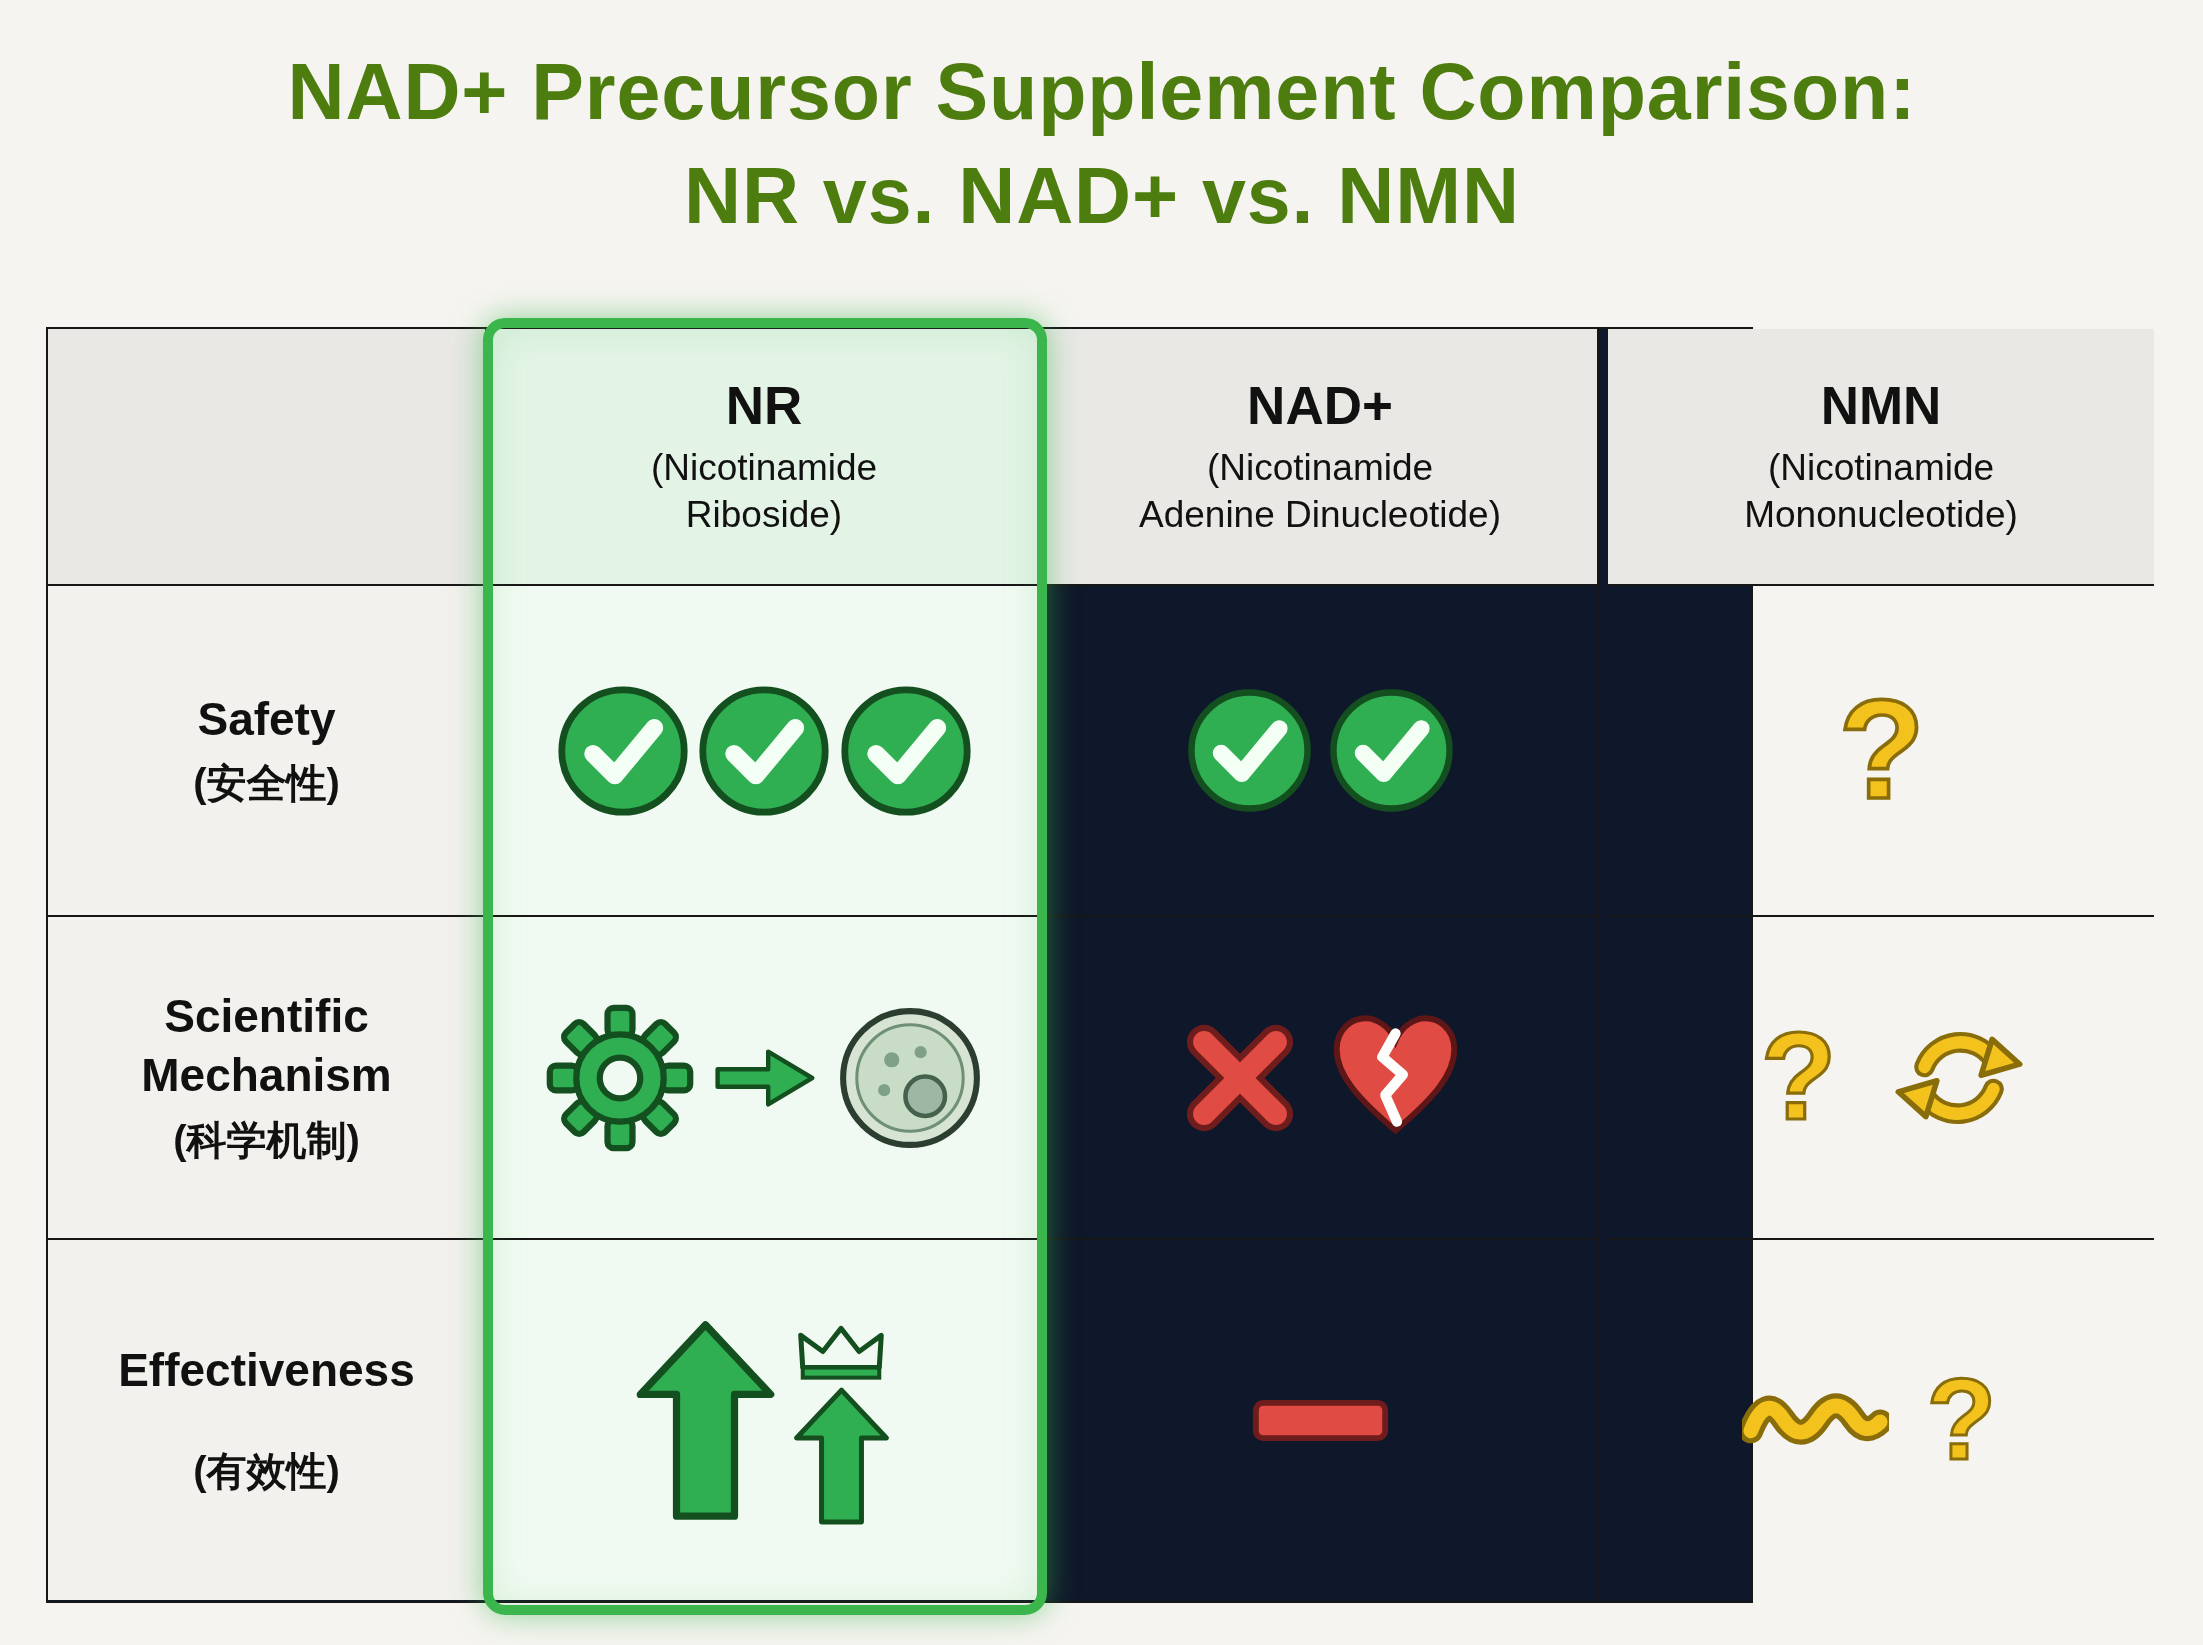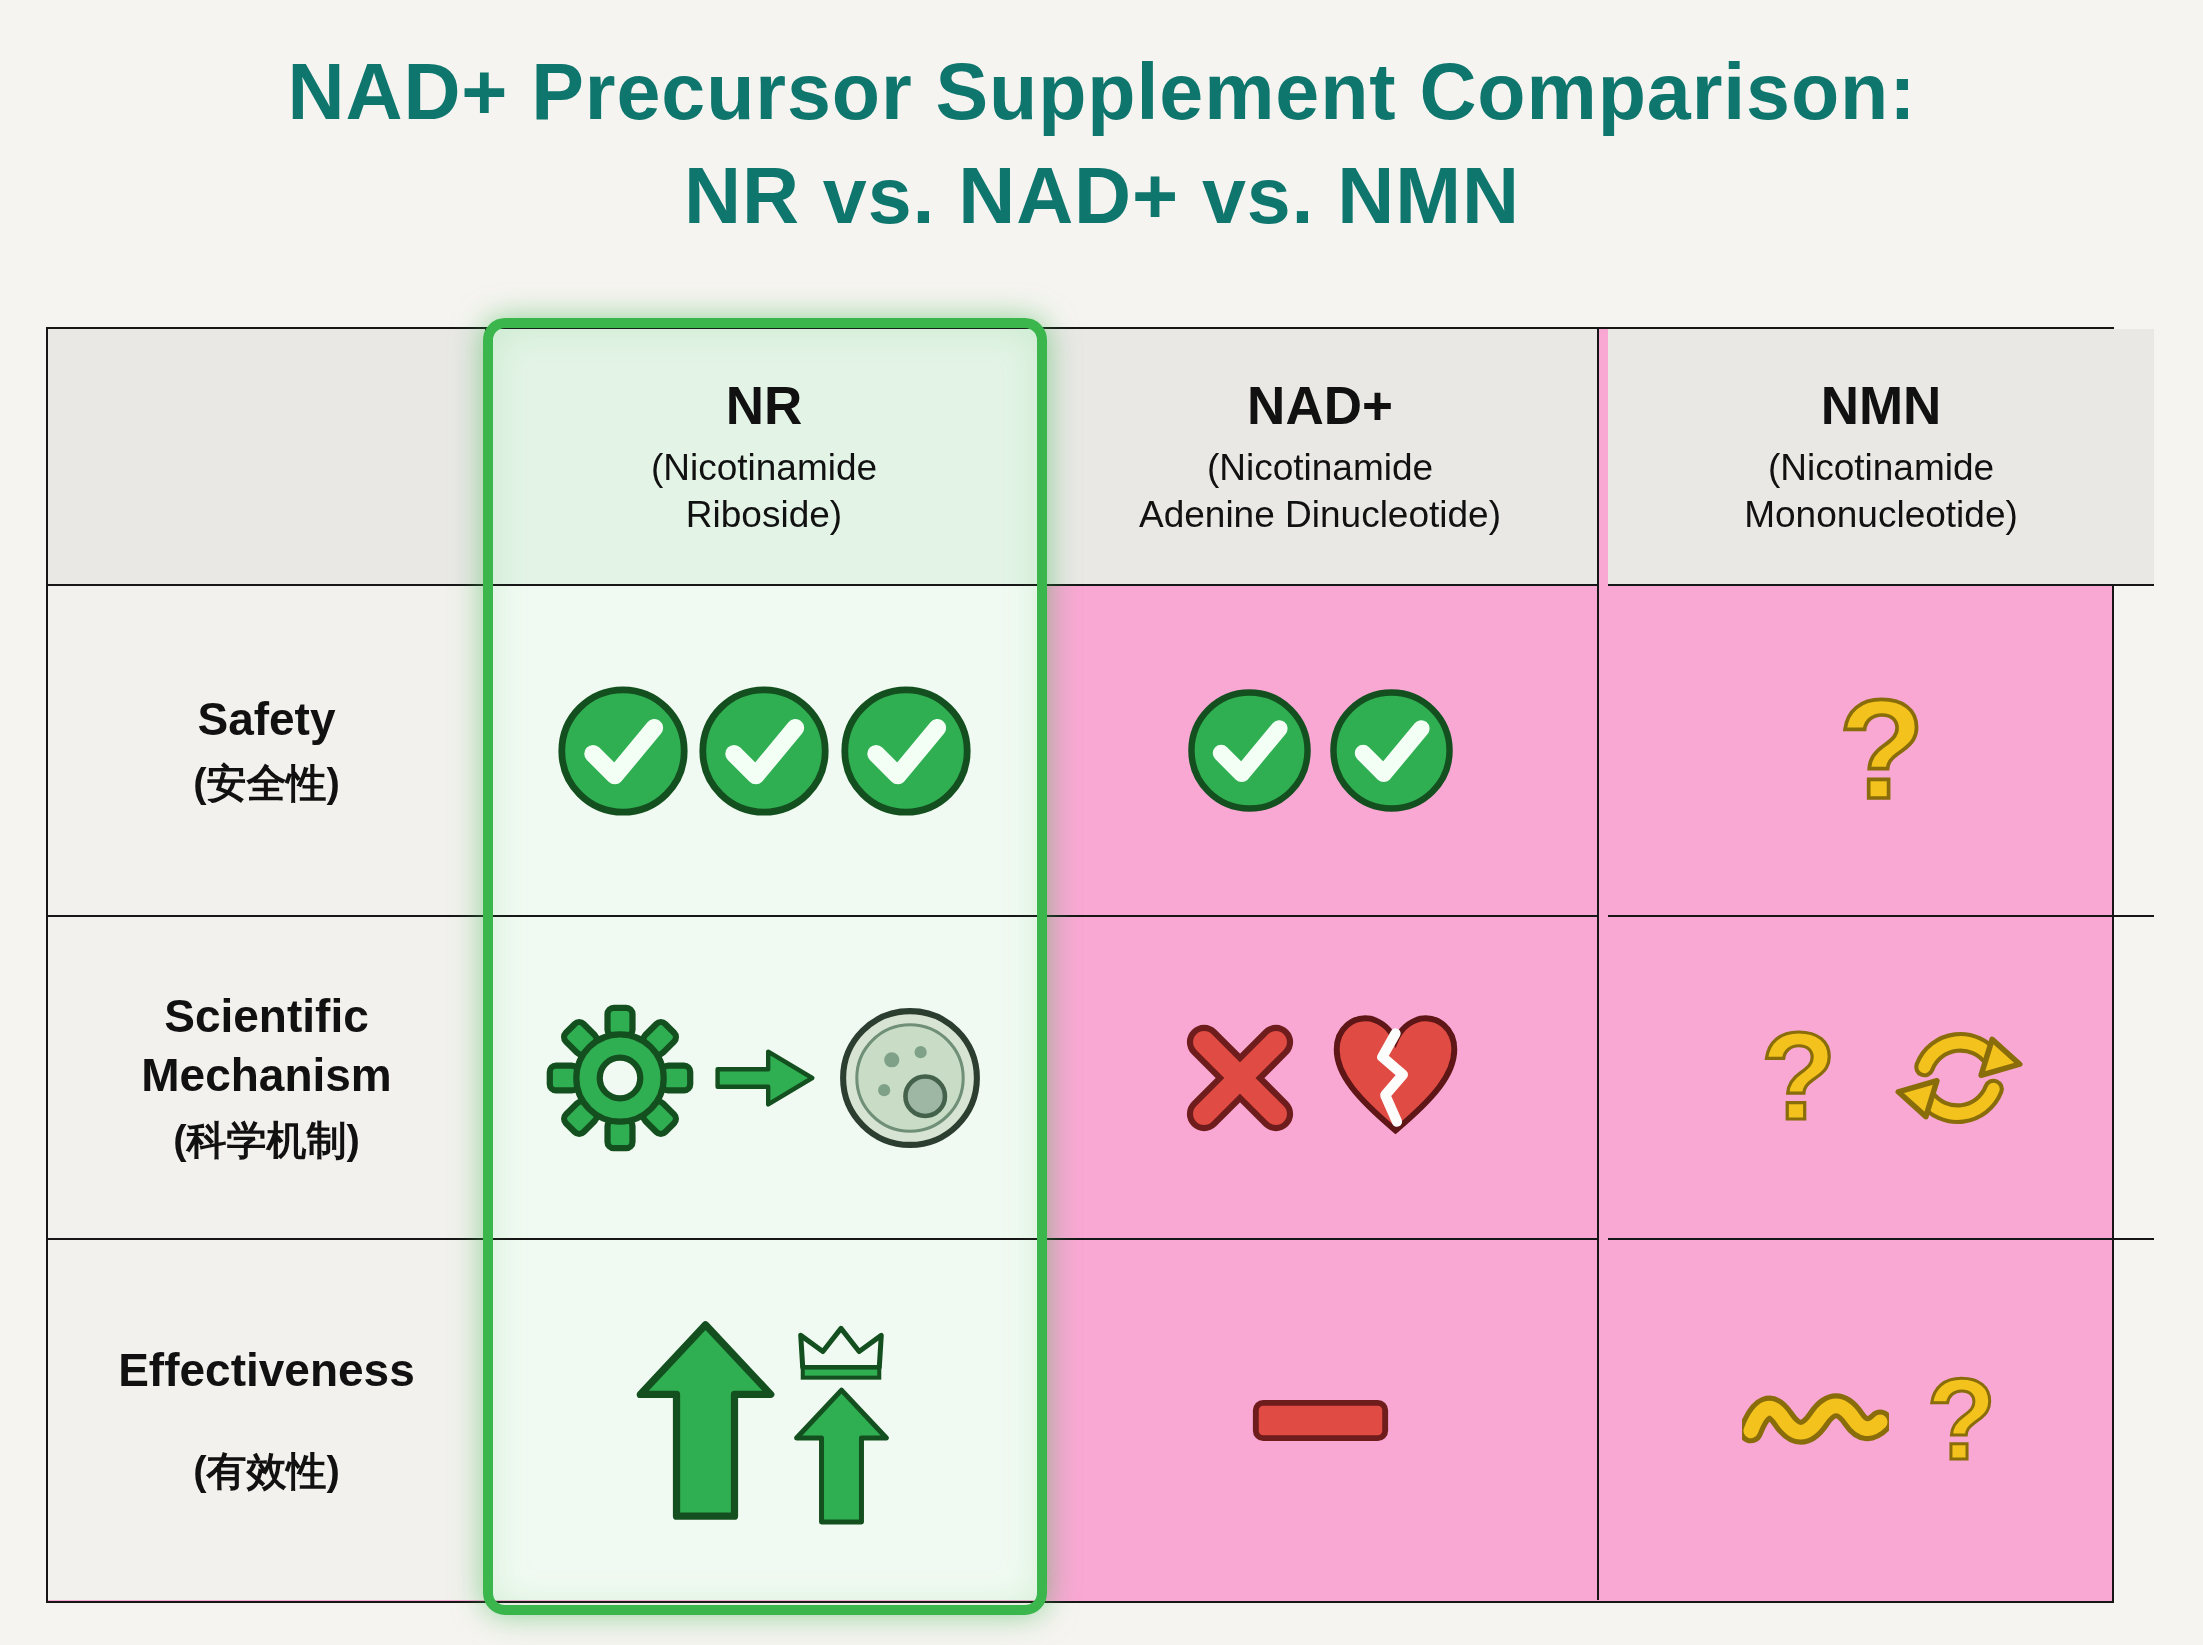--- a/index.html
+++ b/index.html
@@ -8,31 +8,31 @@
     background:#f6f4f1;
     font-family:"Liberation Sans", sans-serif;
     color:#111;
     overflow:hidden;
   }
   .page { position:relative; width:2204px; height:1646px; }
 
   .title {
     position:absolute; top:40px; left:0; width:100%;
     text-align:center; font-size:79px; font-weight:bold;
-    line-height:1.32; letter-spacing:0.9px; color:#0f766e;
+    line-height:1.32; letter-spacing:0.9px; color:#4d7c0f;
   }
 
   .table {
     position:absolute; left:46px; top:327px;
-    width:2068px; height:1276px;
+    width:1707px; height:1276px;
     display:grid;
     grid-template-columns:439px 556px 556px 555px;
     grid-template-rows:257px 331px 323px 360px;
     border:2.8px solid #161616;
-    background:#f9a8d4;
+    background:#0f172a;
   }
   .cell {
     border-right:2.8px solid #161616;
     border-bottom:2.8px solid #161616;
     display:flex; flex-direction:column;
     align-items:center; justify-content:center;
     text-align:center;
   }
   .lastcol { border-right:none;margin-left:9px; }
   .lastrow { border-bottom:none;gap:36px; }

